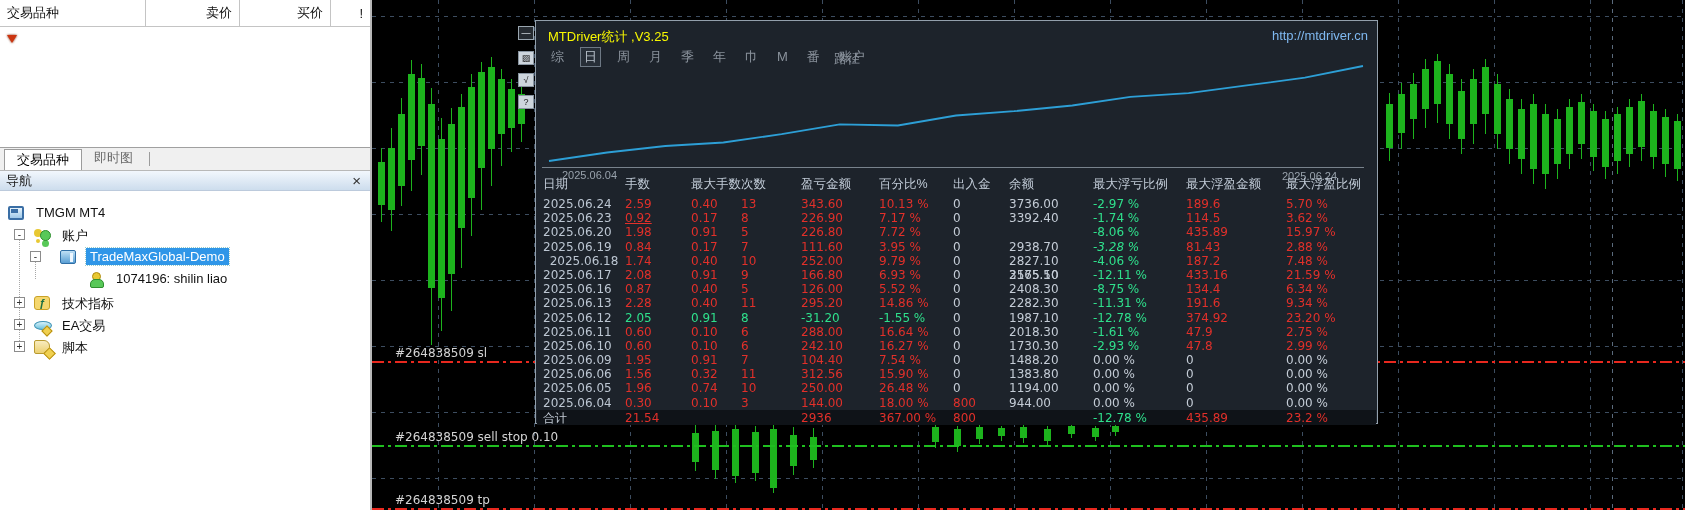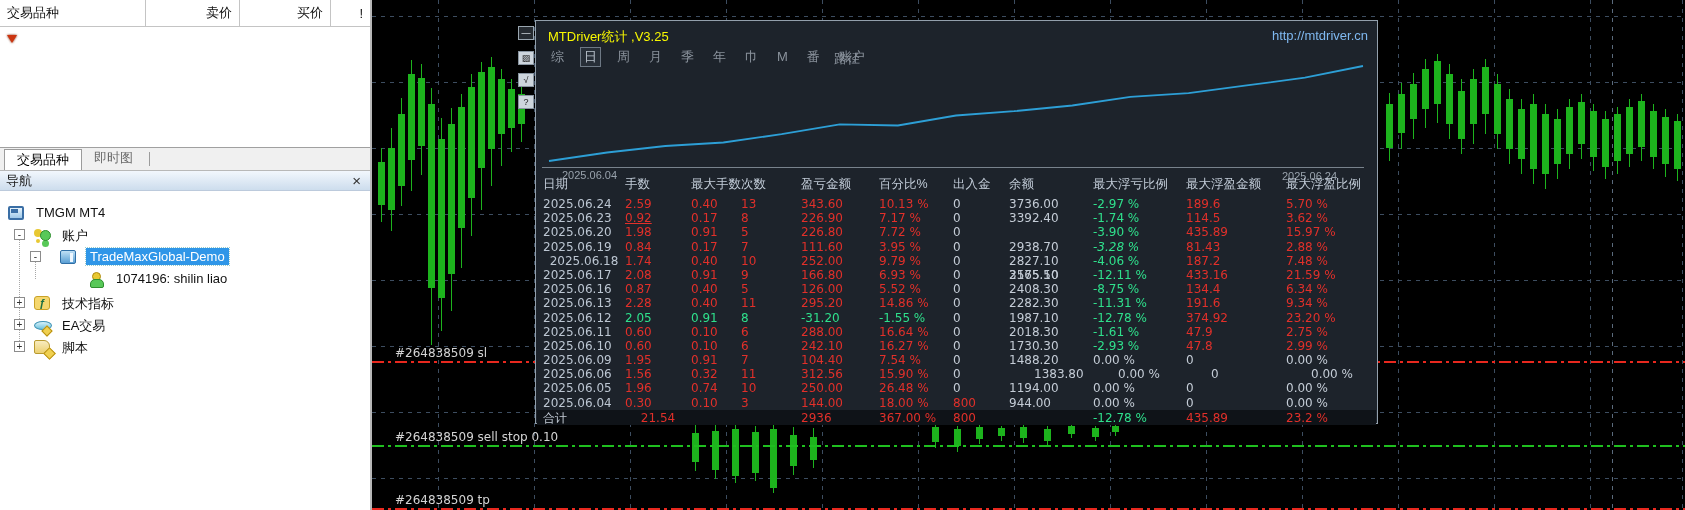--- a/index.html
+++ b/index.html
@@ -362,21 +362,21 @@
         </div>
         <div class="stats-row">
           <div class="hcell c-d" style="width: 82px;">2025.06.20</div>
           <div class="hcell c-r" style="width: 66px;">1.98</div>
           <div class="hcell c-r" style="width: 50px;">0.91</div>
           <div class="hcell c-r" style="width: 60px;">5</div>
           <div class="hcell c-r" style="width: 78px;">226.80</div>
           <div class="hcell c-r" style="width: 74px;">7.72 %</div>
           <div class="hcell c-w" style="width: 56px;">0</div>
           <div class="hcell c-w" style="width: 84px; margin-top: 43px;">3165.50</div>
-          <div class="hcell c-g" style="width: 93px;">-3.90 %</div>
+          <div class="hcell c-g" style="width: 93px;">-8.06 %</div>
           <div class="hcell c-r" style="width: 100px;">435.89</div>
           <div class="hcell c-r" style="width: 87px;">15.97 %</div>
         </div>
         <div class="stats-row">
           <div class="hcell c-d" style="width: 82px;">2025.06.19</div>
           <div class="hcell c-r" style="width: 66px;">0.84</div>
           <div class="hcell c-r" style="width: 50px;">0.17</div>
           <div class="hcell c-r" style="width: 60px;">7</div>
           <div class="hcell c-r" style="width: 78px;">111.60</div>
           <div class="hcell c-r" style="width: 74px;">3.95 %</div>
@@ -491,21 +491,21 @@
           <div class="hcell c-w" style="width: 87px;">0.00 %</div>
         </div>
         <div class="stats-row">
           <div class="hcell c-d" style="width: 82px;">2025.06.06</div>
           <div class="hcell c-r" style="width: 66px;">1.56</div>
           <div class="hcell c-r" style="width: 50px;">0.32</div>
           <div class="hcell c-r" style="width: 60px;">11</div>
           <div class="hcell c-r" style="width: 78px;">312.56</div>
           <div class="hcell c-r" style="width: 74px;">15.90 %</div>
           <div class="hcell c-w" style="width: 56px;">0</div>
-          <div class="hcell c-w" style="width: 84px; margin-left: 25px;">1383.80</div>
+          <div class="hcell c-w" style="width: 84px;">1383.80</div>
           <div class="hcell c-w" style="width: 93px;">0.00 %</div>
           <div class="hcell c-w" style="width: 100px;">0</div>
           <div class="hcell c-w" style="width: 87px;">0.00 %</div>
         </div>
         <div class="stats-row">
           <div class="hcell c-d" style="width: 82px;">2025.06.05</div>
           <div class="hcell c-r" style="width: 66px;">1.96</div>
           <div class="hcell c-r" style="width: 50px;">0.74</div>
           <div class="hcell c-r" style="width: 60px;">10</div>
           <div class="hcell c-r" style="width: 78px;">250.00</div>
@@ -526,21 +526,21 @@
           <div class="hcell c-r" style="width: 56px;">800</div>
           <div class="hcell c-w" style="width: 84px;">944.00</div>
           <div class="hcell c-w" style="width: 93px;">0.00 %</div>
           <div class="hcell c-w" style="width: 100px;">0</div>
           <div class="hcell c-w" style="width: 87px;">0.00 %</div>
         </div>
       </div>
     <div id="stats-total">
         <div class="stats-row">
           <div class="hcell c-w" style="width: 82px;">合计</div>
-          <div class="hcell c-r" style="width: 66px; text-align: center;">21.54</div>
+          <div class="hcell c-r" style="width: 66px;">21.54</div>
           <div class="hcell c-w" style="width: 50px;"></div>
           <div class="hcell c-w" style="width: 60px;"></div>
           <div class="hcell c-r" style="width: 78px;">2936</div>
           <div class="hcell c-r" style="width: 74px;">367.00 %</div>
           <div class="hcell c-r" style="width: 56px;">800</div>
           <div class="hcell c-w" style="width: 84px;"></div>
           <div class="hcell c-g" style="width: 93px;">-12.78 %</div>
           <div class="hcell c-r" style="width: 100px;">435.89</div>
           <div class="hcell c-r" style="width: 87px;">23.2 %</div>
         </div>

